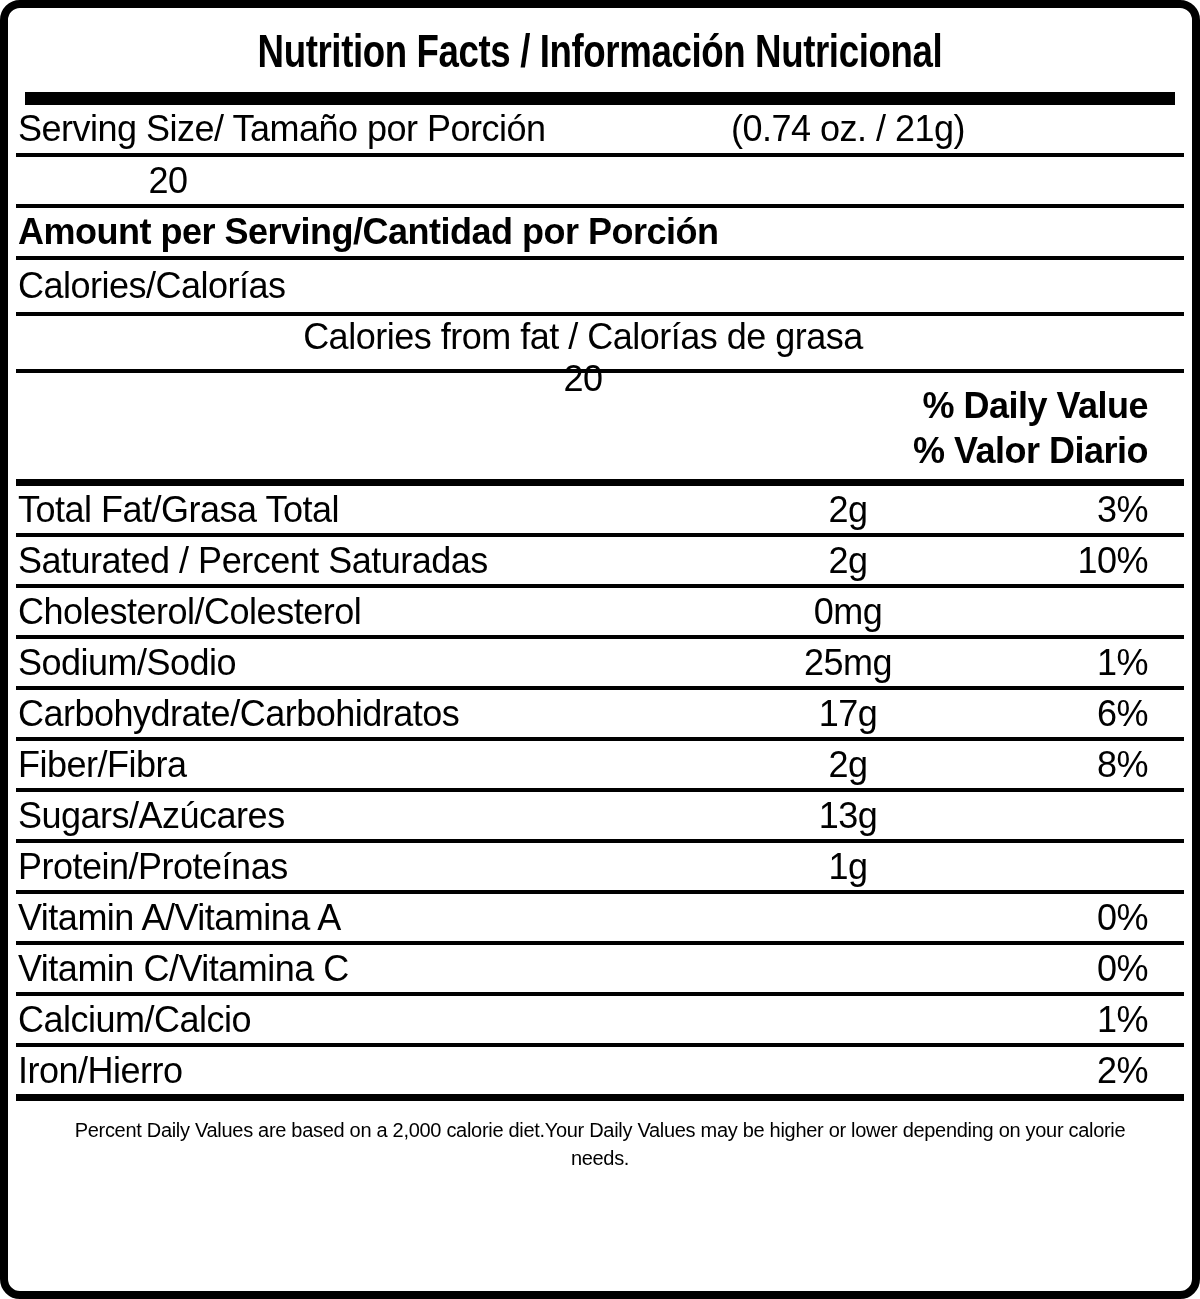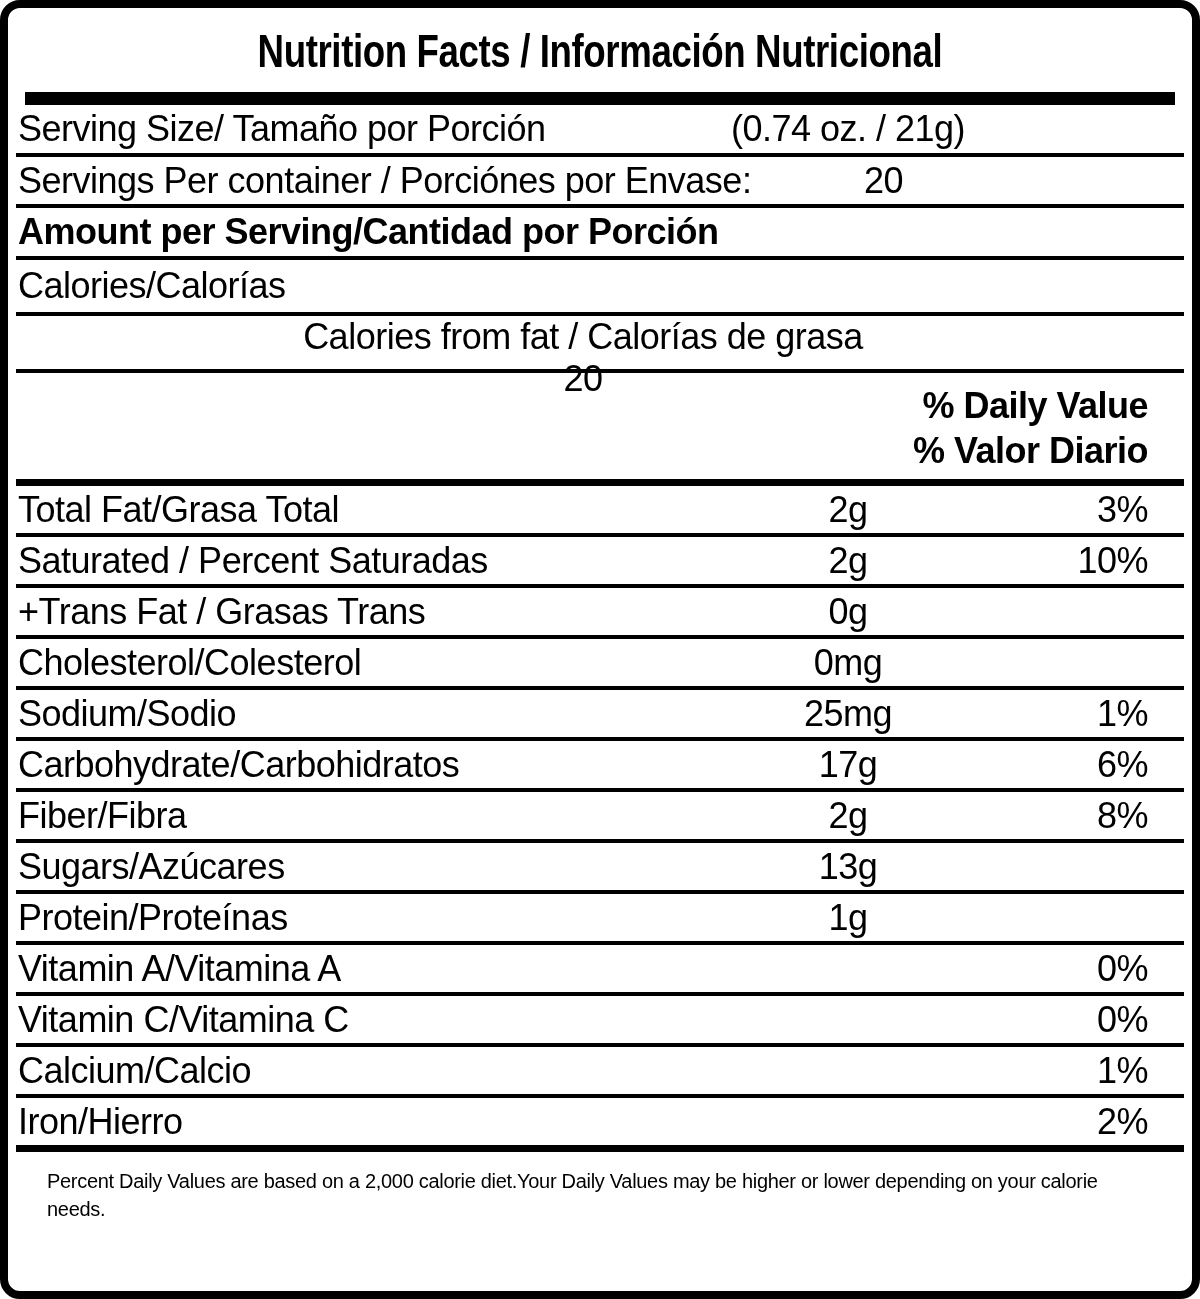--- a/index.html
+++ b/index.html
@@ -79,20 +79,21 @@
     text-align: right;
     font-weight: bold;
     font-size: 36px;
     line-height: 45px;
     letter-spacing: -0.5px;
   }
   .row.last { border-bottom: 7px solid #000; }
   .footnotes {
     margin: 15px 35px 0;
     padding: 0 4px;
+    text-align: center;
   }
   .footnotes p {
     margin: 0;
     font-size: 20px;
     line-height: 28px;
     letter-spacing: -0.3px;
   }
 </style>
 </head>
 <body>
@@ -107,21 +108,20 @@
 
   <div class="rows">
 
     <div class="row h-serving">
       <span class="lbl">Serving Size/ Tamaño por Porción</span>
       <span class="amt">(0.74 oz. / 21g)</span>
       <span class="pct"></span>
     </div>
 
     <div class="row h-servings">
-      <span class="lbl">Servings Per container / Porciónes por Envase:</span>
       <span class="amt">20</span>
       <span class="pct"></span>
     </div>
 
     <div class="row h-heading">
       <span class="lbl bold">Amount per Serving/Cantidad por Porción</span>
     </div>
 
     <div class="row h-calories">
       <span class="lbl">Calories/Calorías</span>
@@ -144,25 +144,20 @@
       <span class="amt">2g</span>
       <span class="pct">3%</span>
     </div>
 
     <div class="row h-nutrient">
       <span class="lbl">Saturated / Percent Saturadas</span>
       <span class="amt">2g</span>
       <span class="pct">10%</span>
     </div>
 
-    <div class="row h-nutrient">
-      <span class="lbl">+Trans Fat / Grasas Trans</span>
-      <span class="amt">0g</span>
-      <span class="pct"></span>
-    </div>
 
     <div class="row h-nutrient">
       <span class="lbl">Cholesterol/Colesterol</span>
       <span class="amt">0mg</span>
       <span class="pct"></span>
     </div>
 
     <div class="row h-nutrient">
       <span class="lbl">Sodium/Sodio</span>
       <span class="amt">25mg</span>

